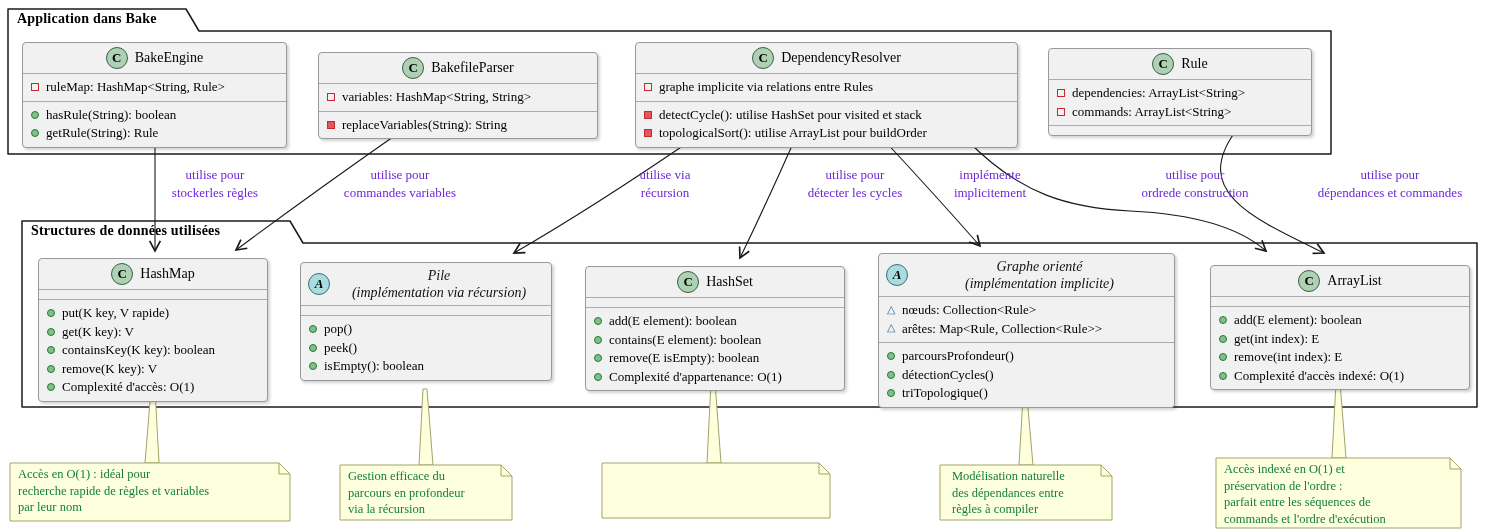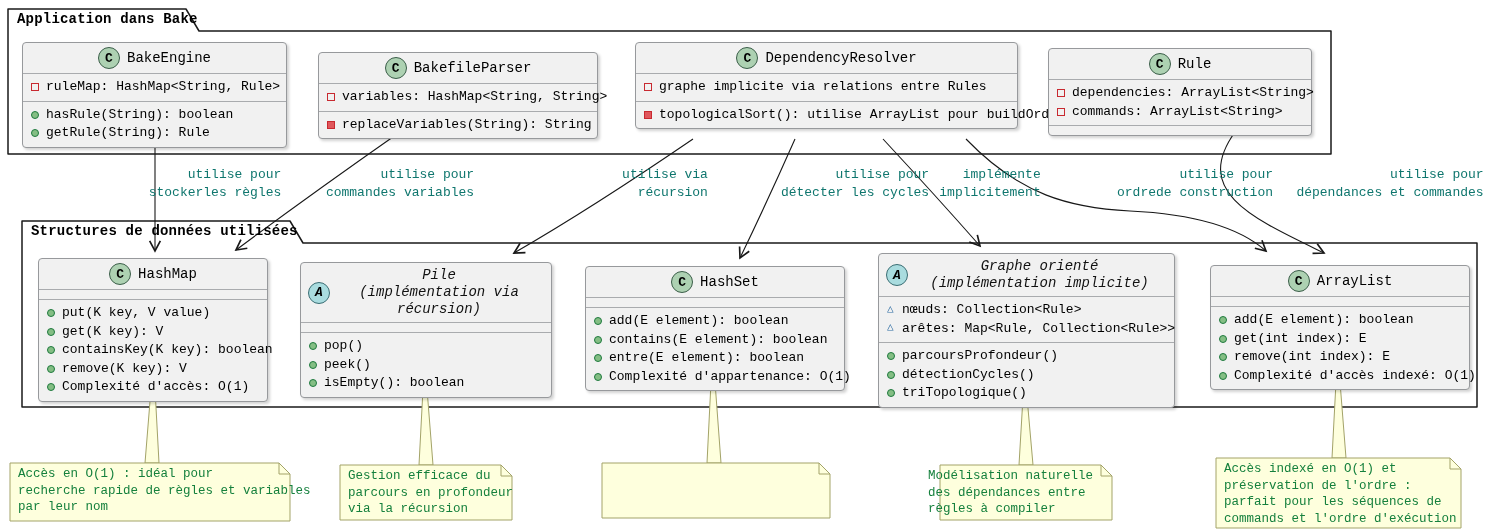--- a/index.html
+++ b/index.html
@@ -1,18 +1,18 @@
 <!DOCTYPE html>
 <html style="--class_fill: #F1F1F1; --class_border: #97999C; --circle_class: #ADD1B2; --circle_abstract: #A9DCDF; --note_fill: #FEFFDD; --note_border: #A3A368; --vis_private: #C82930; --vis_public: #84BE84; --vis_package: #2E6DA4; --line: #181818;"><head>
 <meta charset="utf-8">
 <style>
   html,body { margin:0; padding:0; background:#fff; }
   #canvas {
     position:relative; width:1491px; height:532px; overflow:hidden;
-    font-family:Liberation Mono, monospace; color:#111;
+    font-family:Liberation Serif, serif; color:#111;
   }
   #layer { position:absolute; left:0; top:0; z-index:0; }
 
   .pkg-title {
     position:absolute; z-index:3; font-size:14px; font-weight:bold; color:#000;
     white-space:nowrap; letter-spacing:.2px;
   }
 
   .cls {
     position:absolute; z-index:2;
@@ -42,21 +42,21 @@
   .ic { width:8px; height:8px; flex:none; margin-right:7px; box-sizing:border-box; }
   .ic.pub  { border-radius:50%; background:var(--vis_public,#84BE84); border:1px solid #1E7A3E; }
   .ic.privf{ background:transparent; border:1px solid var(--vis_private,#C82930); }
   .ic.privm{ background:#E0575C; border:1px solid var(--vis_private,#C82930); }
   .ic.pkg  { border:none; width:11px; height:12px; margin-right:4px; margin-top:-3px;
              color:var(--vis_package,#2E6DA4); font-size:11px; line-height:12px; }
   .ic.pkg::before { content:"△"; }
 
   .edge-label {
     position:absolute; z-index:2; transform:translateX(-50%);
-    text-align:right; font-size:13px; line-height:18px; color:#0f766e; white-space:nowrap;
+    text-align:center; font-size:13px; line-height:18px; color:#6d28d9; white-space:nowrap;
   }
 
   .note-text {
     position:absolute; z-index:2; font-size:12.5px; line-height:16.5px; color:#15803d; white-space:nowrap;
   }
 </style>
 </head>
 <body>
 
 <div id="canvas">
@@ -155,20 +155,24 @@
     </div>
     <div class="sec">
       <div class="member">
           <span class="ic privf"></span>
           <span>graphe implicite via relations entre Rules</span>
         </div>
     </div>
     <div class="sec">
       <div class="member">
           <span class="ic privm"></span>
+          <span>detectCycle(): utilise HashSet pour visited et stack</span>
+        </div>
+      <div class="member">
+          <span class="ic privm"></span>
           <span>topologicalSort(): utilise ArrayList pour buildOrder</span>
         </div>
     </div>
   </div>
 
   <div class="cls" style="left:1048px;top:48px;width:262px">
     <div class="hd">
       <span class="circ c">C</span>
       <span class="nm">Rule</span>
     </div>
@@ -216,21 +220,21 @@
 
   <div class="cls" style="left:38px;top:258px;width:228px">
     <div class="hd">
       <span class="circ c">C</span>
       <span class="nm">HashMap</span>
     </div>
     <div class="sec empty"></div>
     <div class="sec">
       <div class="member">
           <span class="ic pub"></span>
-          <span>put(K key, V value)</span>
+          <span>put(K key, V rapide)</span>
         </div>
       <div class="member">
           <span class="ic pub"></span>
           <span>get(K key): V</span>
         </div>
       <div class="member">
           <span class="ic pub"></span>
           <span>containsKey(K key): boolean</span>
         </div>
       <div class="member">
@@ -279,21 +283,21 @@
       <div class="member">
           <span class="ic pub"></span>
           <span>add(E element): boolean</span>
         </div>
       <div class="member">
           <span class="ic pub"></span>
           <span>contains(E element): boolean</span>
         </div>
       <div class="member">
           <span class="ic pub"></span>
-          <span>entre(E element): boolean</span>
+          <span>remove(E isEmpty): boolean</span>
         </div>
       <div class="member">
           <span class="ic pub"></span>
           <span>Complexité d'appartenance: O(1)</span>
         </div>
     </div>
   </div>
 
   <div class="cls" style="left:878px;top:253px;width:295px">
     <div class="hd hd2">
@@ -358,25 +362,25 @@
   <div class="note-text" style="left:18px;top:466px">
     <div>Accès en O(1) : idéal pour</div>
       <div>recherche rapide de règles et variables</div>
       <div>par leur nom</div>
   </div>
   <div class="note-text" style="left:348px;top:468px">
     <div>Gestion efficace du</div>
       <div>parcours en profondeur</div>
       <div>via la récursion</div>
   </div>
-  <div class="note-text" style="left:928px;top:468px">
+  <div class="note-text" style="left:952px;top:468px">
     <div>Modélisation naturelle</div>
       <div>des dépendances entre</div>
       <div>règles à compiler</div>
   </div>
   <div class="note-text" style="left:1224px;top:461px">
     <div>Accès indexé en O(1) et</div>
       <div>préservation de l'ordre :</div>
-      <div>parfait pour les séquences de</div>
+      <div>parfait entre les séquences de</div>
       <div>commands et l'ordre d'exécution</div>
   </div>
 
 </div>
 
 </body></html>

